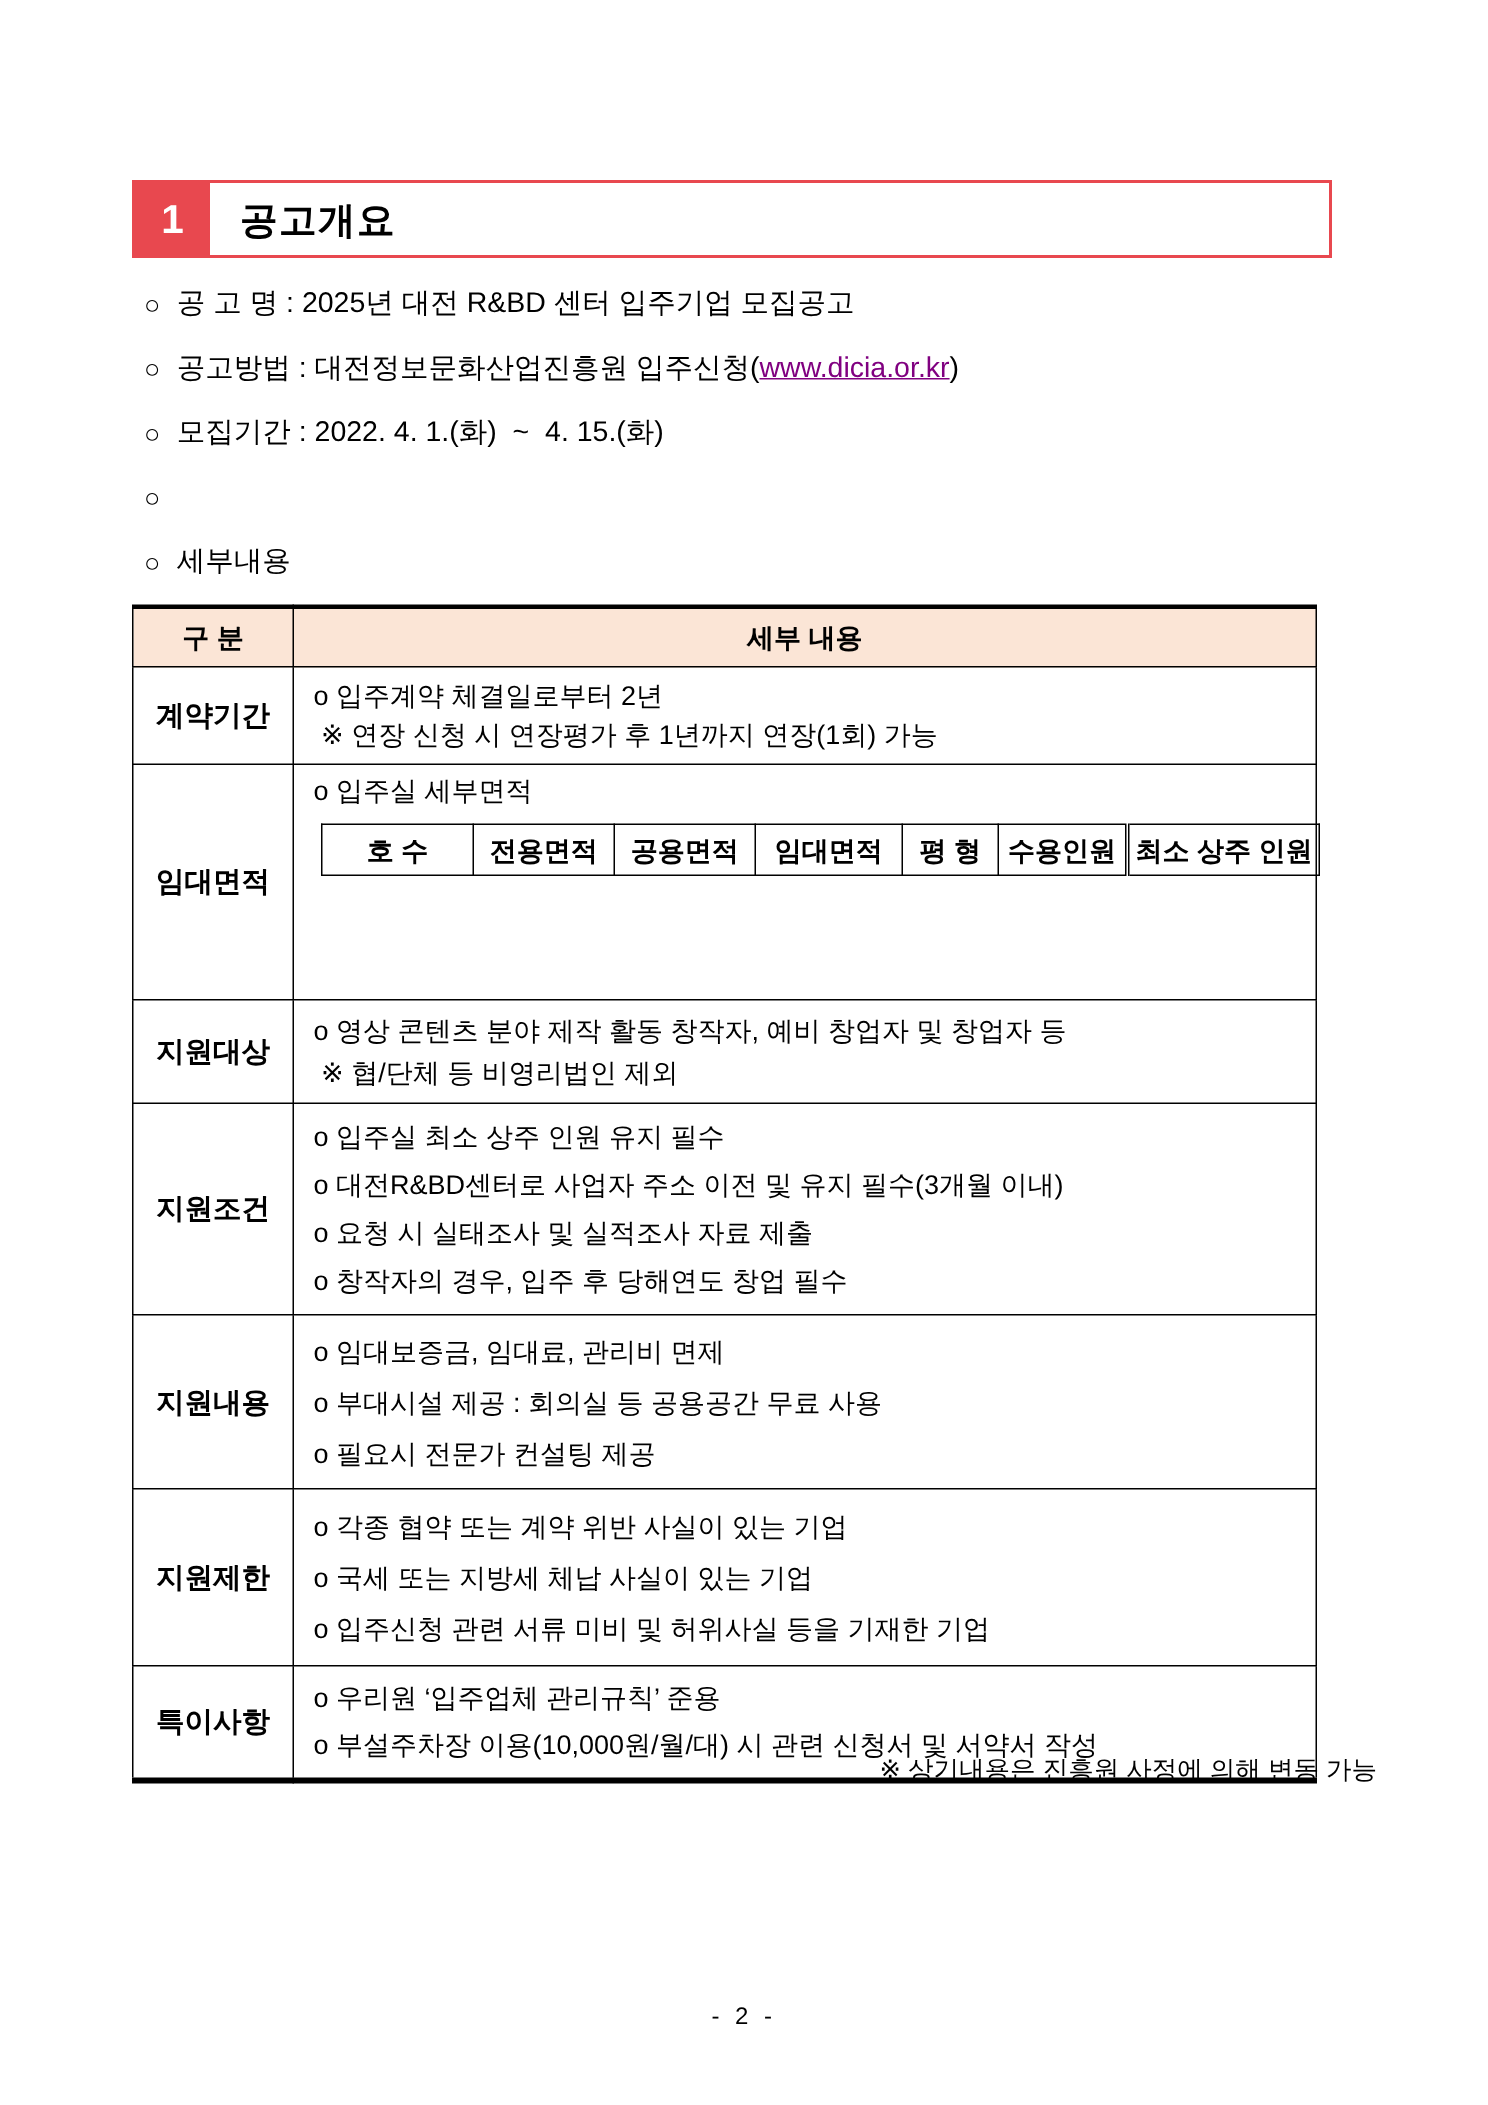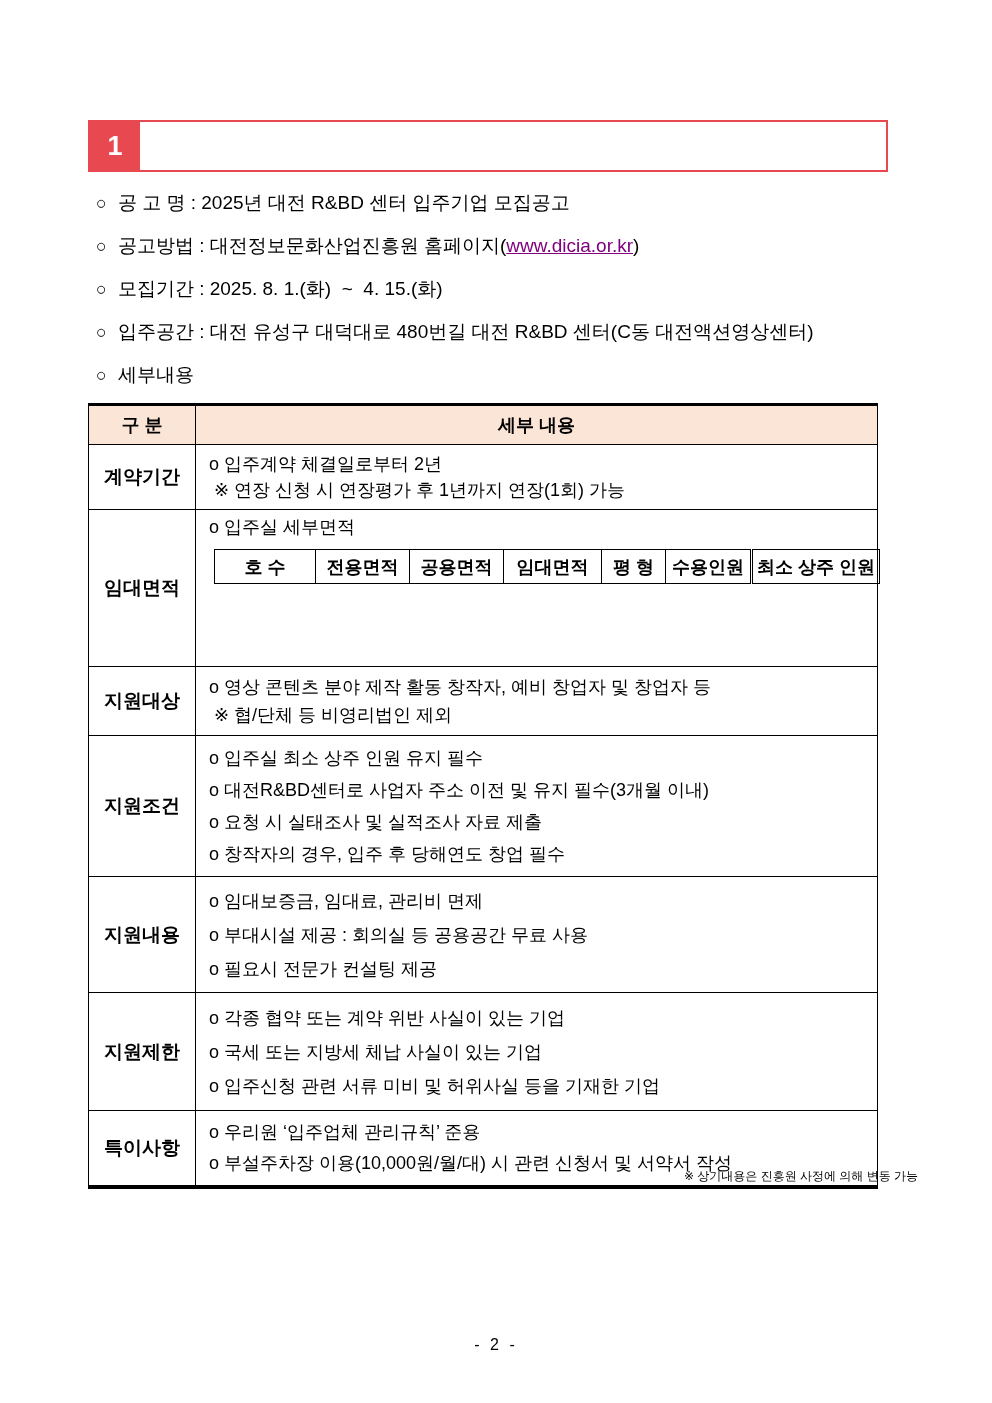--- a/index.html
+++ b/index.html
@@ -143,59 +143,59 @@
   .room-table .col-last { border-left: 3px double #000; }
   .room-no { font-weight: 700; line-height: 19px; }
   .room-no .sub { font-size: 15px; letter-spacing: -1px; }
   .bold-cell { font-weight: 700; }
 
   
   .footnote {
     position: absolute;
     top: 1168px;
     right: 74px;
-    font-size: 12px;
+    font-size: 17px;
     white-space: pre;
     text-align: center;
   }
   .page-number {
     position: absolute;
     top: 1336px;
     left: 0;
     width: 100%;
     text-align: center;
     font-size: 16px;
     letter-spacing: 3px;
   }
 </style>
 </head>
 <body>
 
 <div class="page">
 
   <div class="section-header">
     <div class="section-number">1</div>
+    <div class="section-title">공고개요</div>
   </div>
 
   <div class="bullets">
     <div class="bullet">
       <span class="bullet-marker">○</span>
       <span class="bullet-text">공 고 명 : 2025년 대전 R&amp;BD 센터 입주기업 모집공고</span>
     </div>
     <div class="bullet">
       <span class="bullet-marker">○</span>
-      <span class="bullet-text"><span>공고방법 : 대전정보문화산업진흥원 홈페이지(</span><a class="link">www.dicia.or.kr</a><span>)</span></span>
-    </div>
-    <div class="bullet">
-      <span class="bullet-marker">○</span>
-      <span class="bullet-text">모집기간 : 2025. 8. 1.(화)  ~  4. 15.(화)</span>
-    </div>
-    <div class="bullet">
-      <span class="bullet-marker">○</span>
-      <span class="bullet-text">입주공간 : 대전 유성구 대덕대로 480번길 대전 R&amp;BD 센터(C동 대전액션영상센터)</span>
+      <span class="bullet-text"><span>공고방법 : 대전정보문화산업진흥원 입주신청(</span><a class="link">www.dicia.or.kr</a><span>)</span></span>
+    </div>
+    <div class="bullet">
+      <span class="bullet-marker">○</span>
+      <span class="bullet-text">모집기간 : 2022. 4. 1.(화)  ~  4. 15.(화)</span>
+    </div>
+    <div class="bullet">
+      <span class="bullet-marker">○</span>
     </div>
     <div class="bullet">
       <span class="bullet-marker">○</span>
       <span class="bullet-text">세부내용</span>
     </div>
   </div>
 
   <table class="doc-table">
     <colgroup>
         <col class="c1">

